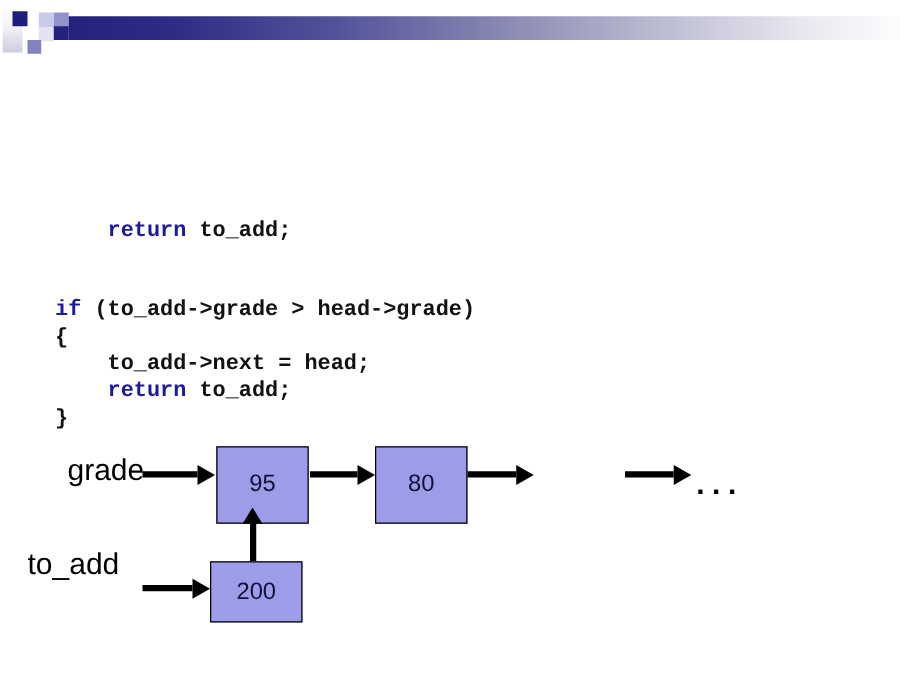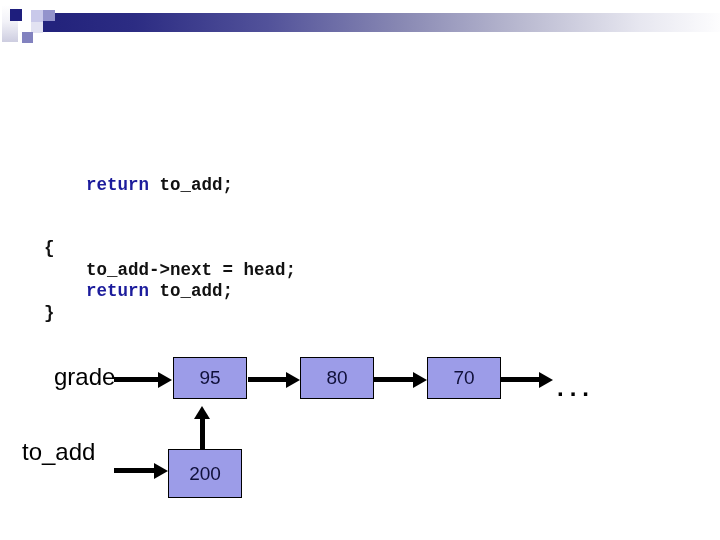--- a/index.html
+++ b/index.html
@@ -26,21 +26,21 @@
   
   .code-block{
     position:absolute;left:44px;
     font-family:"Liberation Mono","DejaVu Sans Mono",monospace;
     font-weight:bold;font-size:17.5px;line-height:21.7px;color:#111;
   }
   .code-line{white-space:pre;}
   .kw{color:#1c1c9c;}
   
   .node{
-    position:absolute;width:74px;height:42px;box-sizing:border-box;
+    position:absolute;width:74px;height:62px;box-sizing:border-box;
     background:#9c9ce8;border:1px solid #000;
     display:flex;align-items:center;justify-content:center;
     font-size:19px;color:#10103a;
   }
   .dlabel{position:absolute;font-size:24px;color:#000;white-space:nowrap;}
   .dots{position:absolute;font-size:24px;font-weight:bold;letter-spacing:6px;color:#000;}
   .shaft{position:absolute;height:5px;background:#000;}
   .tri-r{position:absolute;width:0;height:0;
     border-top:8px solid transparent;border-bottom:8px solid transparent;
     border-left:14px solid #000;}
@@ -62,35 +62,35 @@
   <div class="px" style="left:43px;top:21px;width:12px;height:11px;background:#23237d;"></div>
   <div class="px" style="left:22px;top:32px;width:11px;height:11px;background:#8282bf;"></div>
   <div class="bar"></div>
 
 
   <div class="code-block" style="top:175px;">
     <div class="code-line"><span>    </span><span class="kw">return</span><span> to_add;</span></div>
   </div>
 
   <div class="code-block" style="top:238px;">
+    <div class="code-line"><span class="kw">if</span><span> (to_add-&gt;grade &gt; head-&gt;grade)</span></div>
     <div class="code-line"><span>{</span></div>
     <div class="code-line"><span>    to_add-&gt;next = head;</span></div>
     <div class="code-line"><span>    </span><span class="kw">return</span><span> to_add;</span></div>
     <div class="code-line"><span>}</span></div>
   </div>
 
   <div class="dlabel" style="left:54px;top:363px;">grade</div>
   <div class="dlabel" style="left:22px;top:438px;">to_add</div>
 
   <div class="shaft" style="left:114px;top:377px;width:44px;"></div>
   <div class="tri-r" style="left:158px;top:372px;"></div>
 
   <div class="node" style="left:173px;top:357px;">95</div>
   <div class="node" style="left:300px;top:357px;">80</div>
-  <div class="node" style="left:427px;top:357px;">70</div>
   <div class="node" style="left:168px;top:449px;height:49px;">200</div>
 
   <div class="shaft" style="left:248px;top:377px;width:38px;"></div>
   <div class="tri-r" style="left:286px;top:372px;"></div>
 
   <div class="shaft" style="left:374px;top:377px;width:39px;"></div>
   <div class="tri-r" style="left:413px;top:372px;"></div>
 
   <div class="shaft" style="left:500px;top:377px;width:39px;"></div>
   <div class="tri-r" style="left:539px;top:372px;"></div>

